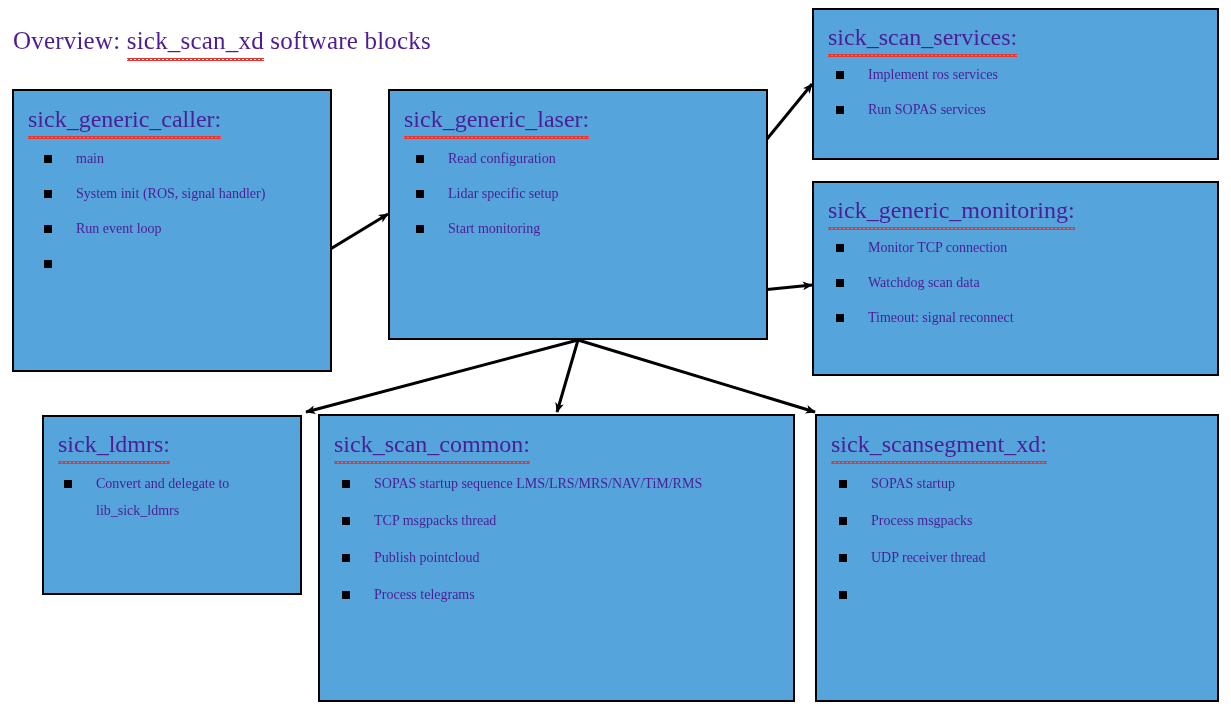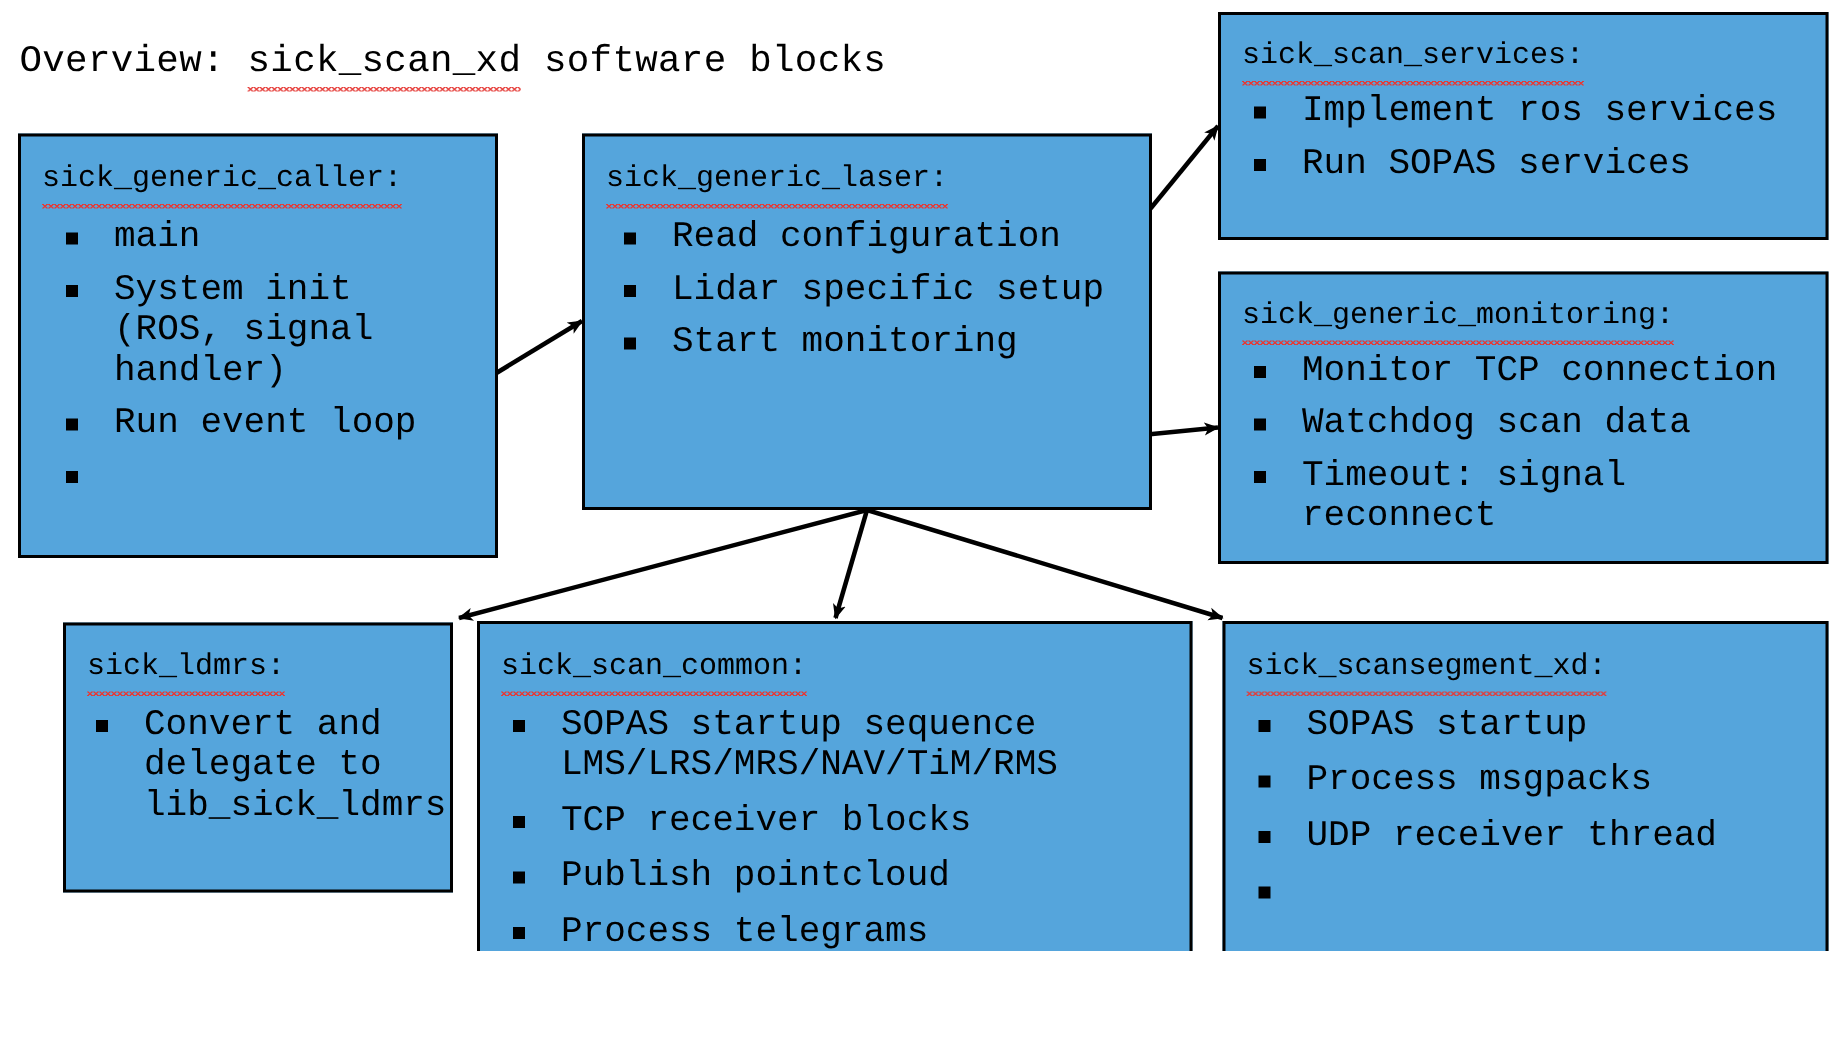--- a/index.html
+++ b/index.html
@@ -3,25 +3,25 @@
 <meta charset="utf-8">
 <style>
   html, body {
     margin: 0;
     padding: 0;
     background: #ffffff;
   }
   #canvas {
     position: relative;
     width: 1231px;
-    height: 634px;
+    height: 706px;
     background: #ffffff;
     overflow: hidden;
-    font-family: Liberation Mono, monospace;
-    color: #000000;
+    font-family: Liberation Serif, serif;
+    color: #4c1d95;
   }
   #arrow-layer {
     position: absolute;
     left: 0;
     top: 0;
     width: 1231px;
     height: 706px;
     pointer-events: none;
     z-index: 5;
   }
@@ -53,37 +53,37 @@
     background-repeat: repeat-x;
   }
   .block {
     position: absolute;
     box-sizing: border-box;
     background: #55a5dc;
     border: 2px solid #000000;
     z-index: 10;
   }
   .block-title {
-    font-size: 20px;
+    font-size: 24px;
     line-height: 29px;
     text-decoration: underline;
     text-underline-offset: 2px;
     white-space: nowrap;
   }
   .block-title .sp::after {
     bottom: -5px;
   }
   ul.block-list {
     list-style: none;
     margin: 0;
     padding: 0;
   }
   ul.block-list li {
     position: relative;
-    font-size: 24px;
+    font-size: 14px;
     line-height: 27px;
   }
   ul.block-list li .bullet {
     position: absolute;
     left: 0;
     top: 10px;
     width: 8px;
     height: 8px;
     background: #000000;
   }
@@ -248,21 +248,21 @@
     <div class="block-title">
       <span class="sp">sick_scan_common:</span>
     </div>
     <ul class="block-list">
       <li>
           <span class="bullet"></span>
           <span class="li-text">SOPAS startup sequence LMS/LRS/MRS/NAV/TiM/RMS</span>
         </li>
       <li>
           <span class="bullet"></span>
-          <span class="li-text">TCP receiver blocks</span>
+          <span class="li-text">TCP msgpacks thread</span>
         </li>
       <li>
           <span class="bullet"></span>
           <span class="li-text">Publish pointcloud</span>
         </li>
       <li>
           <span class="bullet"></span>
           <span class="li-text">Process telegrams</span>
         </li>
     </ul>

